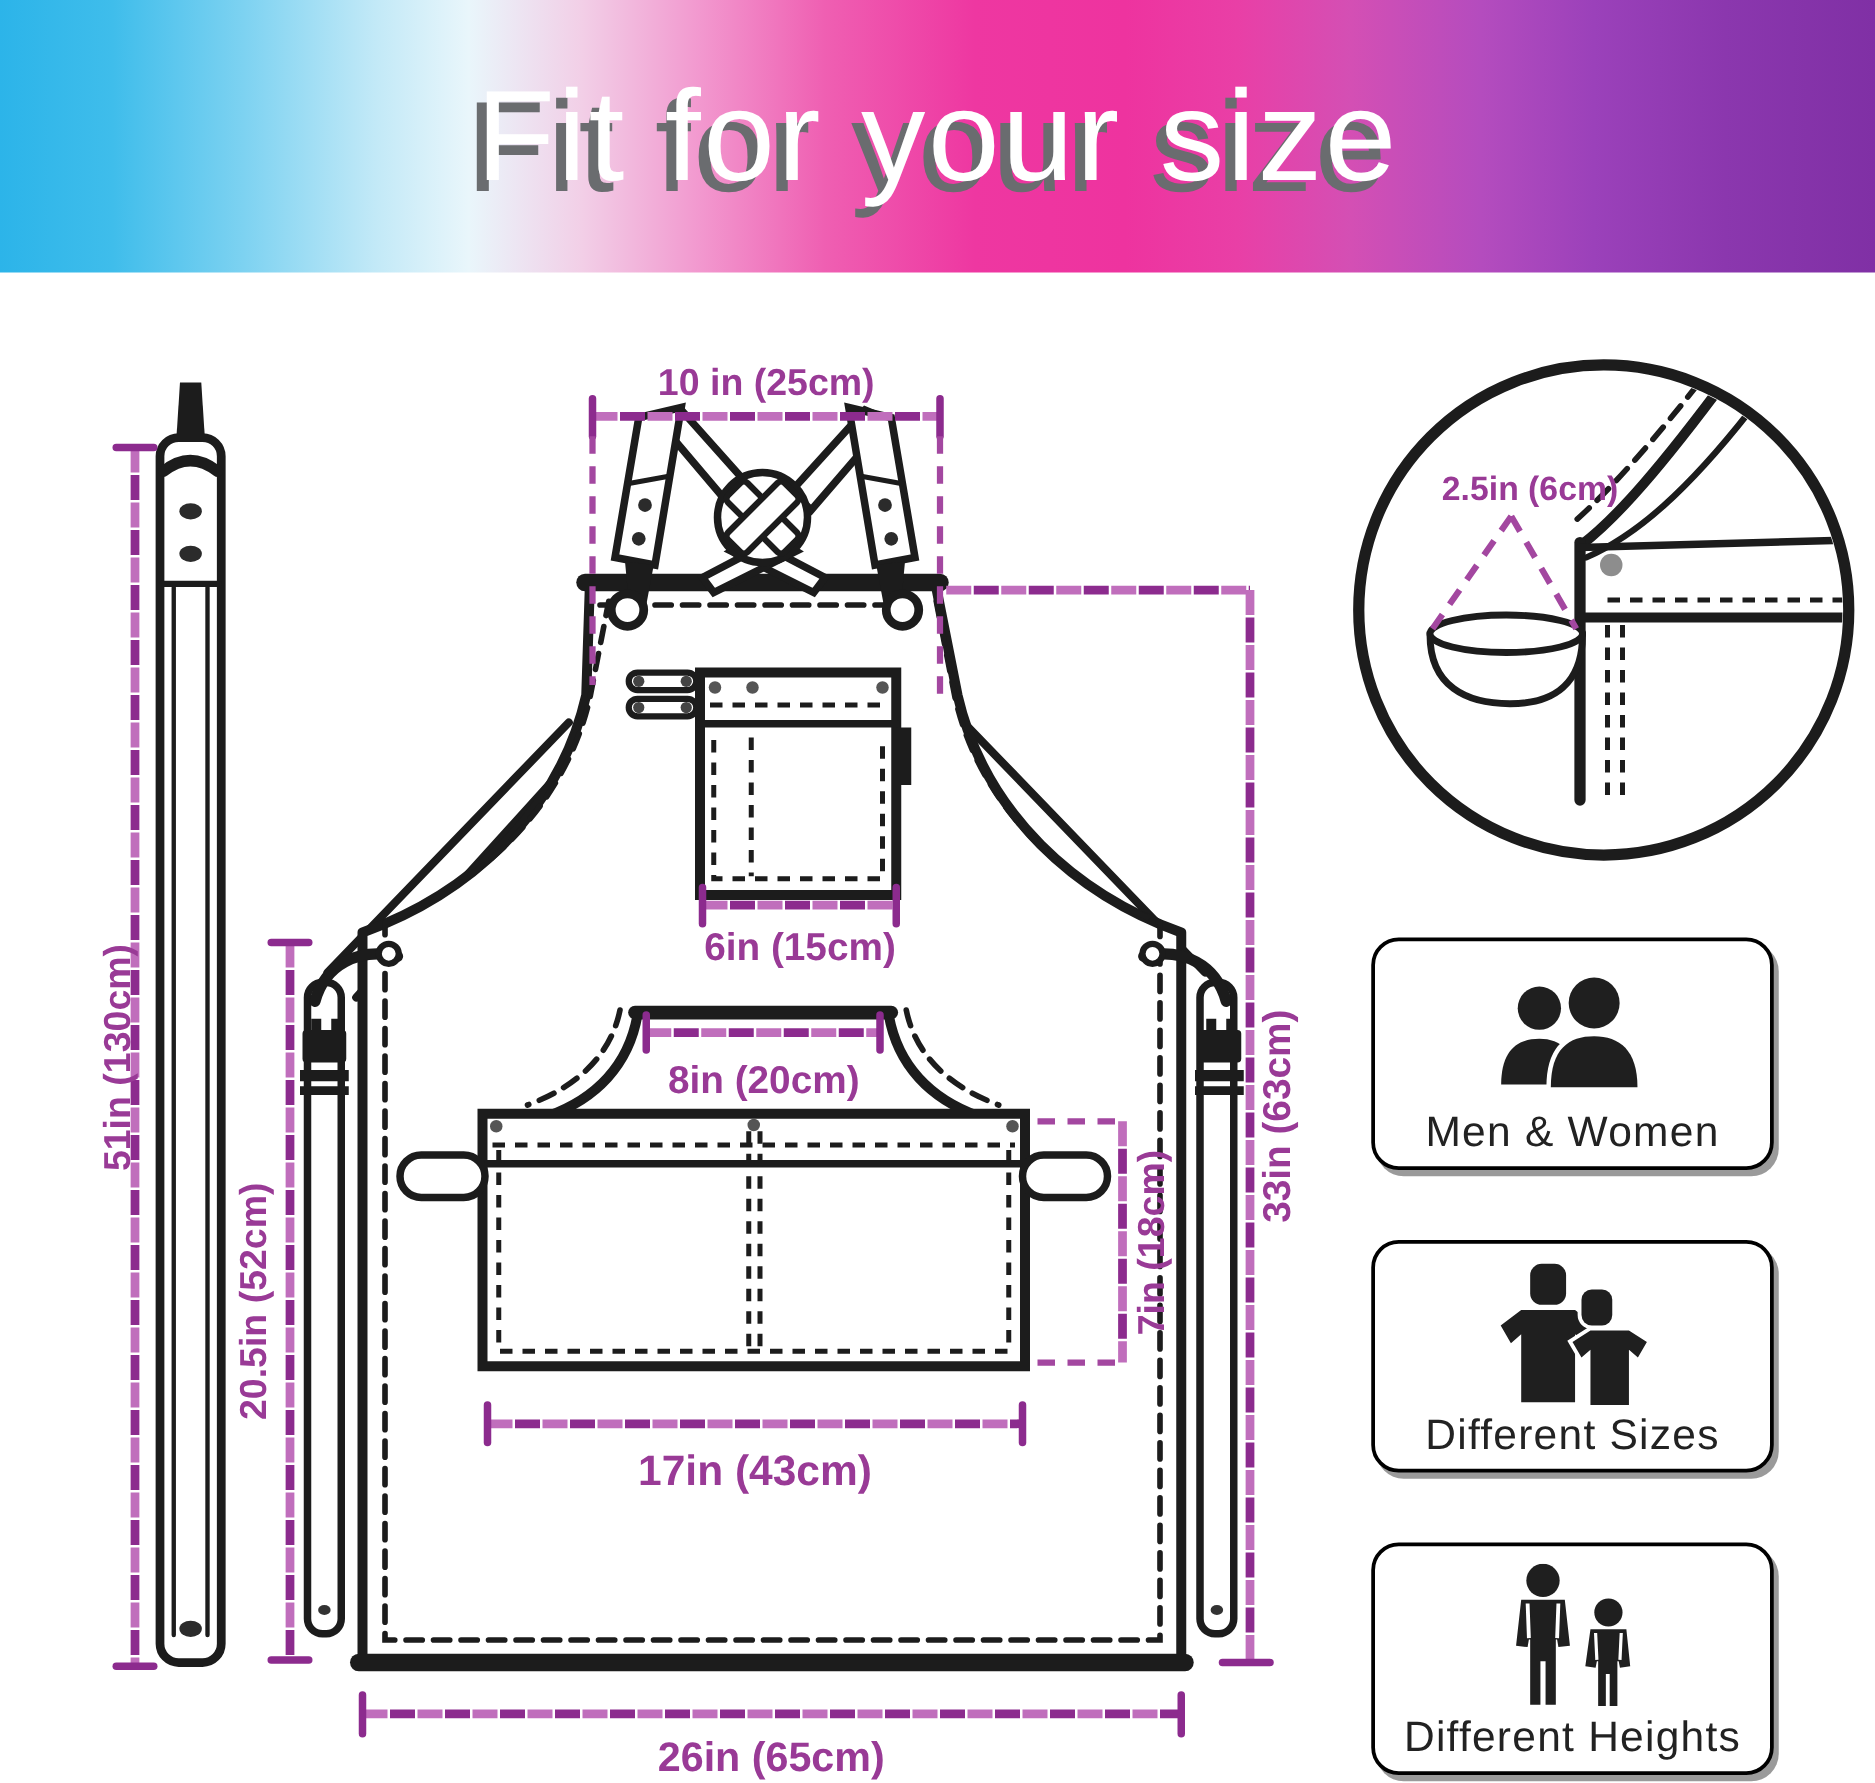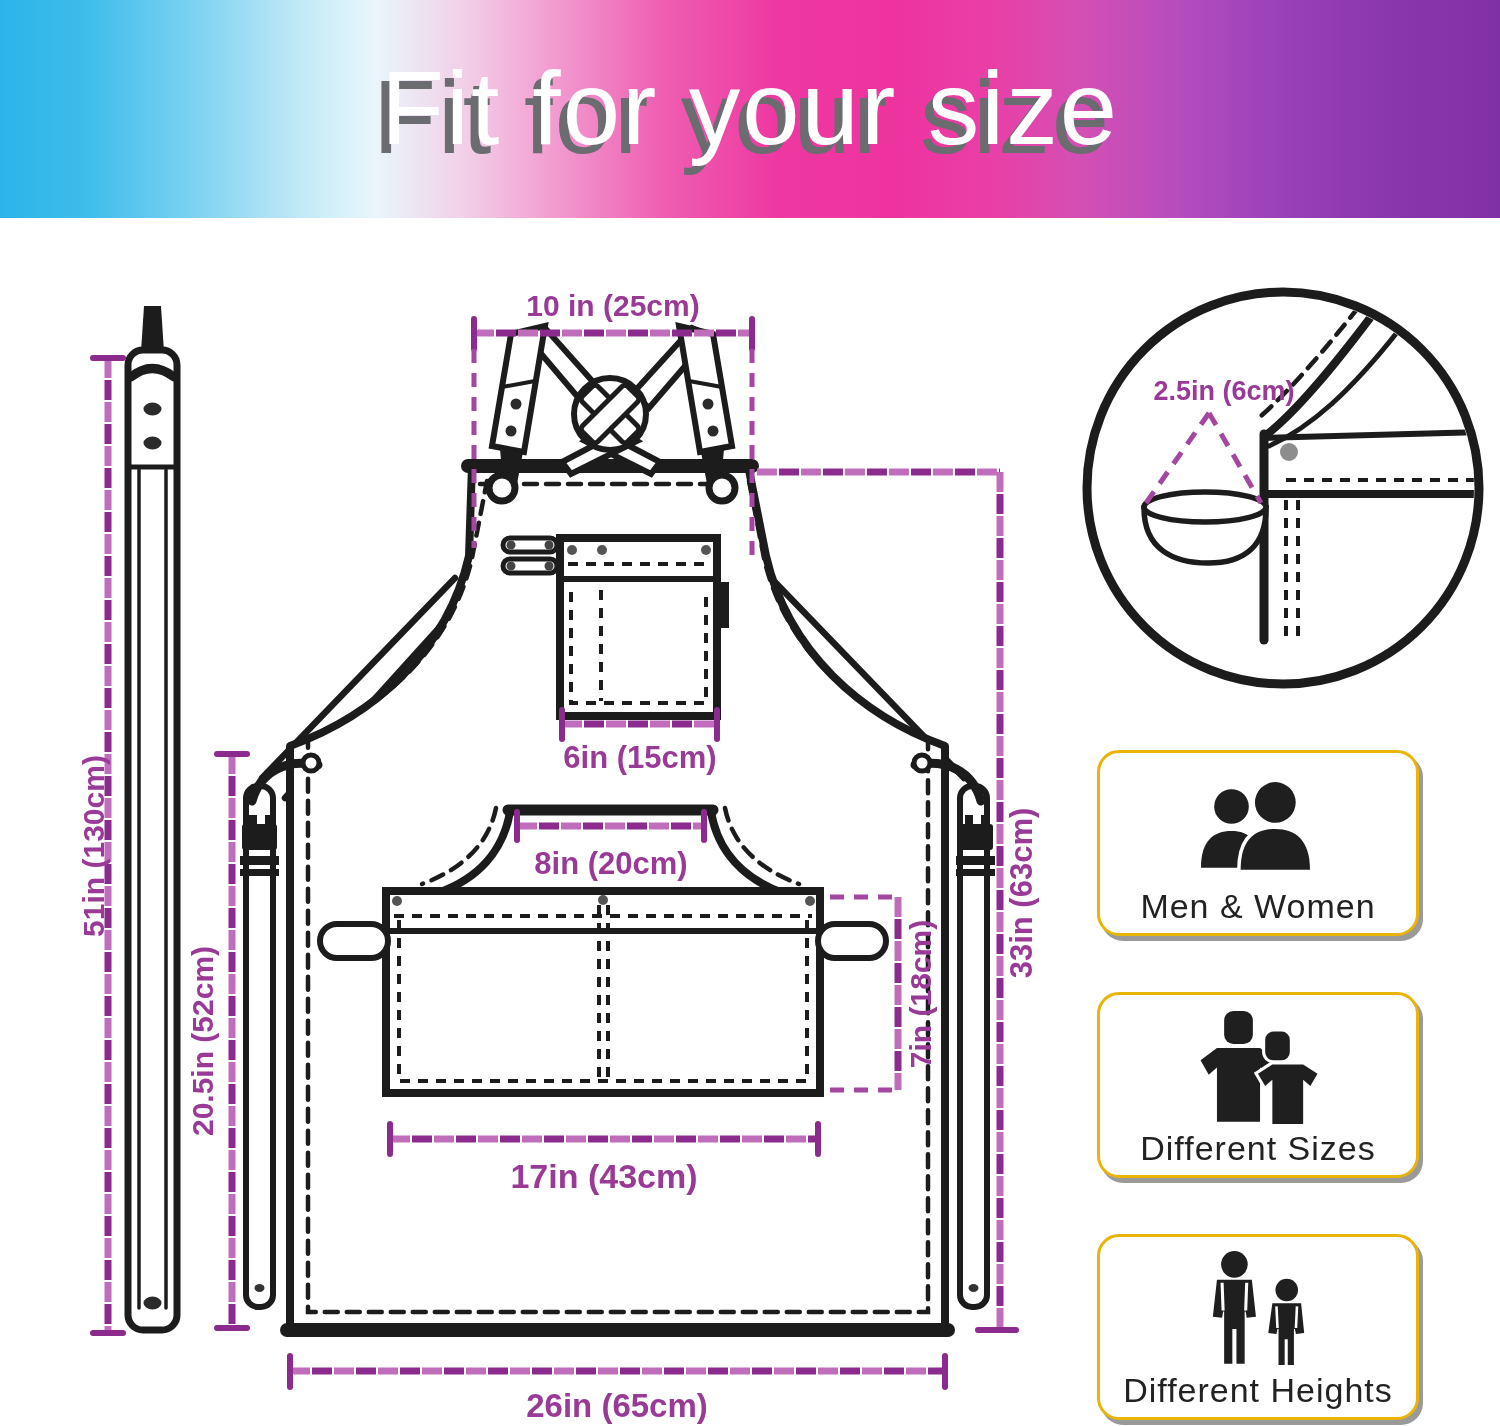--- a/index.html
+++ b/index.html
@@ -20,21 +20,21 @@
   .w{fill:#ffffff;stroke:#1c1c1c;}
   .dash{stroke-dasharray:13 9;}
   .fine{stroke:#1c1c1c;fill:none;stroke-width:4;stroke-dasharray:10 8;}
   .pl{stroke:#c06ebc;stroke-width:7;fill:none;stroke-dasharray:20 24;}
   .pd{stroke:#8c2b8e;stroke-width:7;fill:none;stroke-dasharray:20 24;stroke-dashoffset:-22;}
   .pg{stroke:#a347a0;stroke-width:5;fill:none;stroke-dasharray:14 10;}
   .pt{stroke:#8c2b8e;stroke-width:6;stroke-linecap:round;}
   text.dim{font-family:"Liberation Sans",sans-serif;font-weight:700;fill:#993a96;}
   
   .card{position:absolute;left:1097px;width:322px;height:186px;background:#fff;
-    border:3px solid #eab308;border-radius:22px;box-shadow:4px 5px 0 #9a9a9a;
+    border:3px solid #000000;border-radius:22px;box-shadow:4px 5px 0 #9a9a9a;
     display:flex;flex-direction:column;align-items:center;justify-content:flex-end;
     padding-bottom:10px;box-sizing:border-box;}
   .card .lbl{font-size:34px;color:#222;letter-spacing:1px;line-height:1;margin-top:4px;white-space:nowrap;}
 </style>
 </head>
 <body>
 
 <div class="page">
 
   <div class="hero">

